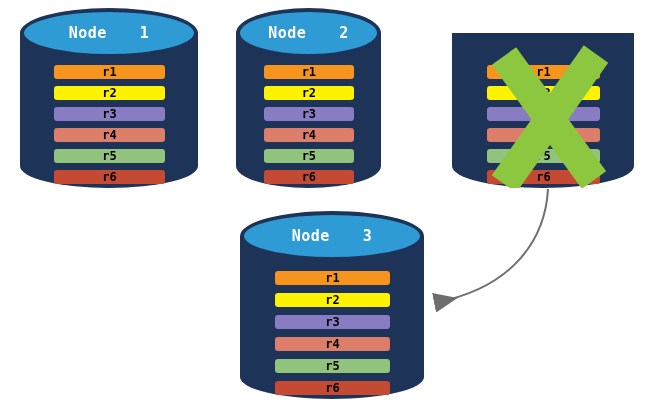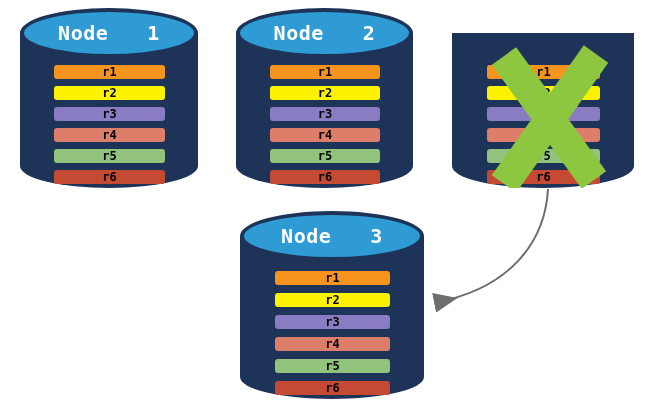--- a/index.html
+++ b/index.html
@@ -30,21 +30,21 @@
     border: 4px solid var(--navy);
     border-radius: 50%;
     box-sizing: border-box;
     display: flex;
     align-items: center;
     justify-content: center;
   }
   .node-title {
     color: var(--nodelabel, #fff);
     font-weight: bold;
-    font-size: 20px;
+    font-size: 15px;
     letter-spacing: 0.5px;
     word-spacing: 7px;
     white-space: pre;
   }
   .rows {
     position: absolute;
     left: 19%;
     width: 62.5%;
     top: 57px;
     display: flex;
@@ -82,21 +82,21 @@
     <div class="rows">
       <div class="row" style="background: rgb(247, 148, 30);">r1</div>
       <div class="row" style="background: rgb(253, 242, 0);">r2</div>
       <div class="row" style="background: rgb(138, 124, 194);">r3</div>
       <div class="row" style="background: rgb(221, 126, 107);">r4</div>
       <div class="row" style="background: rgb(146, 195, 125);">r5</div>
       <div class="row" style="background: rgb(197, 74, 51);">r6</div>
     </div>
   </div>
 
-  <div class="node node-2" style="left:236px;top:8px;width:177px;height:180px">
+  <div class="node node-2" style="left:236px;top:8px;width:145px;height:180px">
     <div class="cyl-body"></div>
     <div class="cyl-top">
       <span class="node-title">Node  2</span>
     </div>
     <div class="rows">
       <div class="row" style="background: rgb(247, 148, 30);">r1</div>
       <div class="row" style="background: rgb(253, 242, 0);">r2</div>
       <div class="row" style="background: rgb(138, 124, 194);">r3</div>
       <div class="row" style="background: rgb(221, 126, 107);">r4</div>
       <div class="row" style="background: rgb(146, 195, 125);">r5</div>

